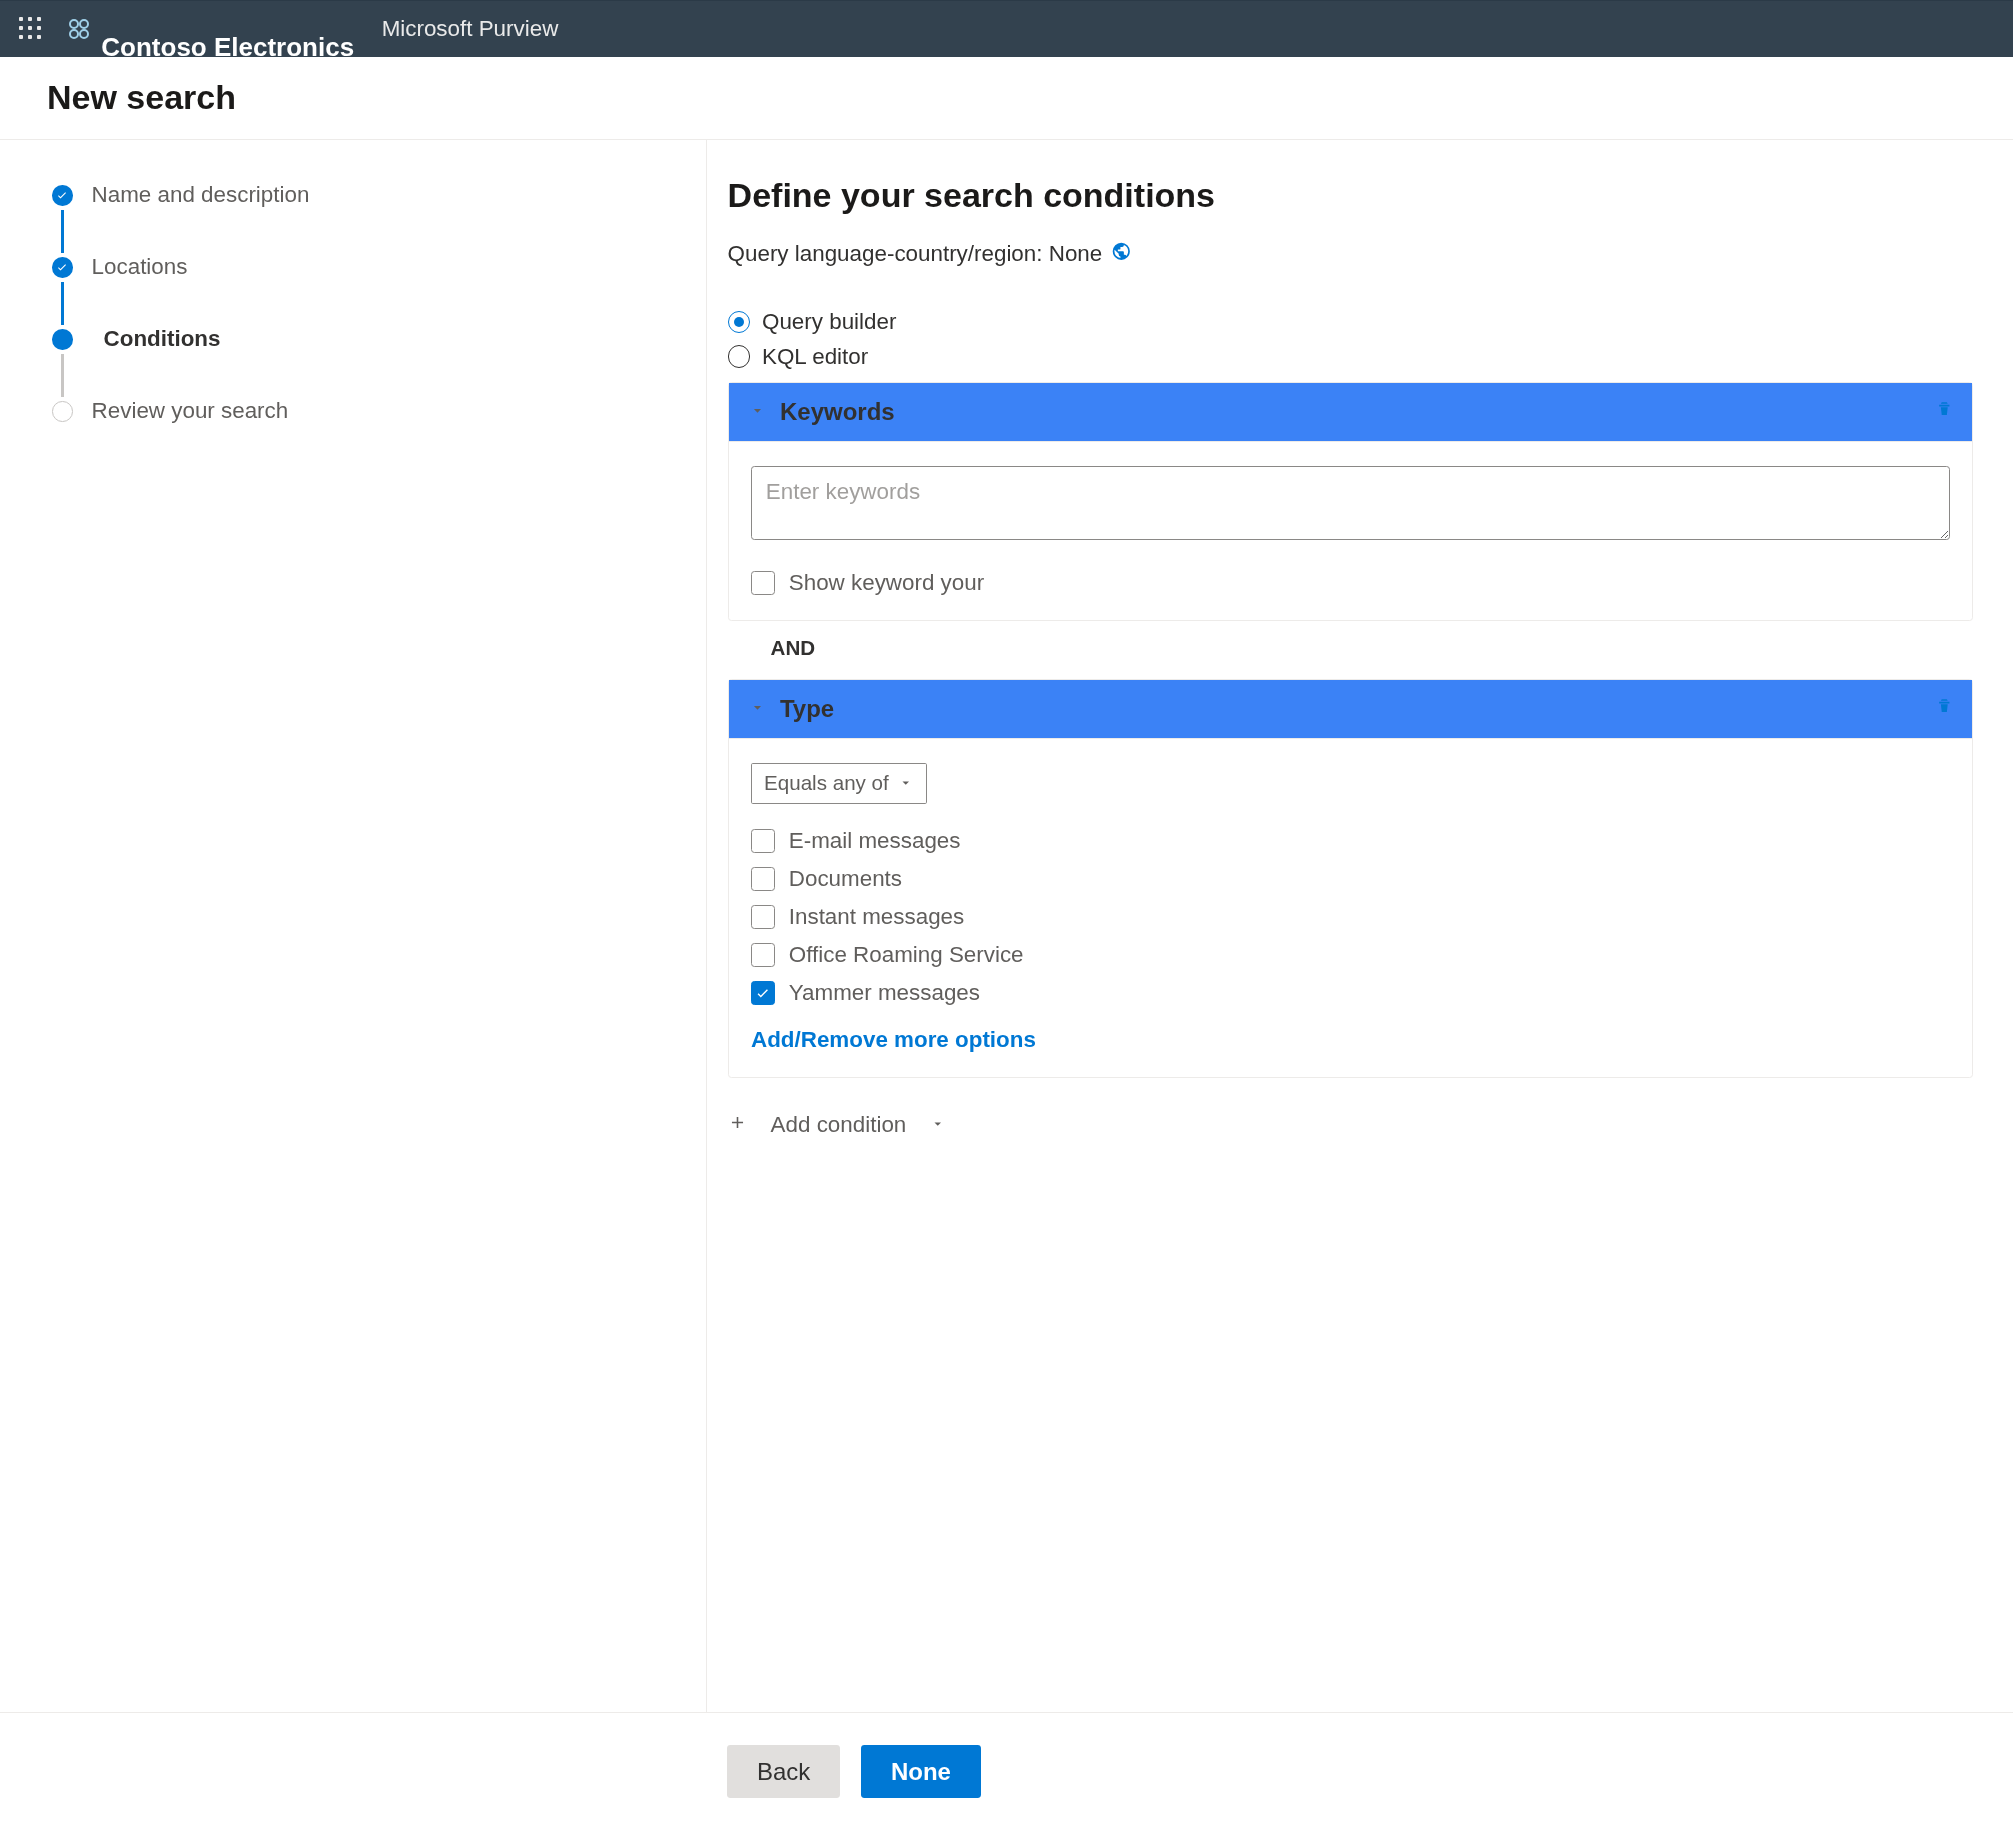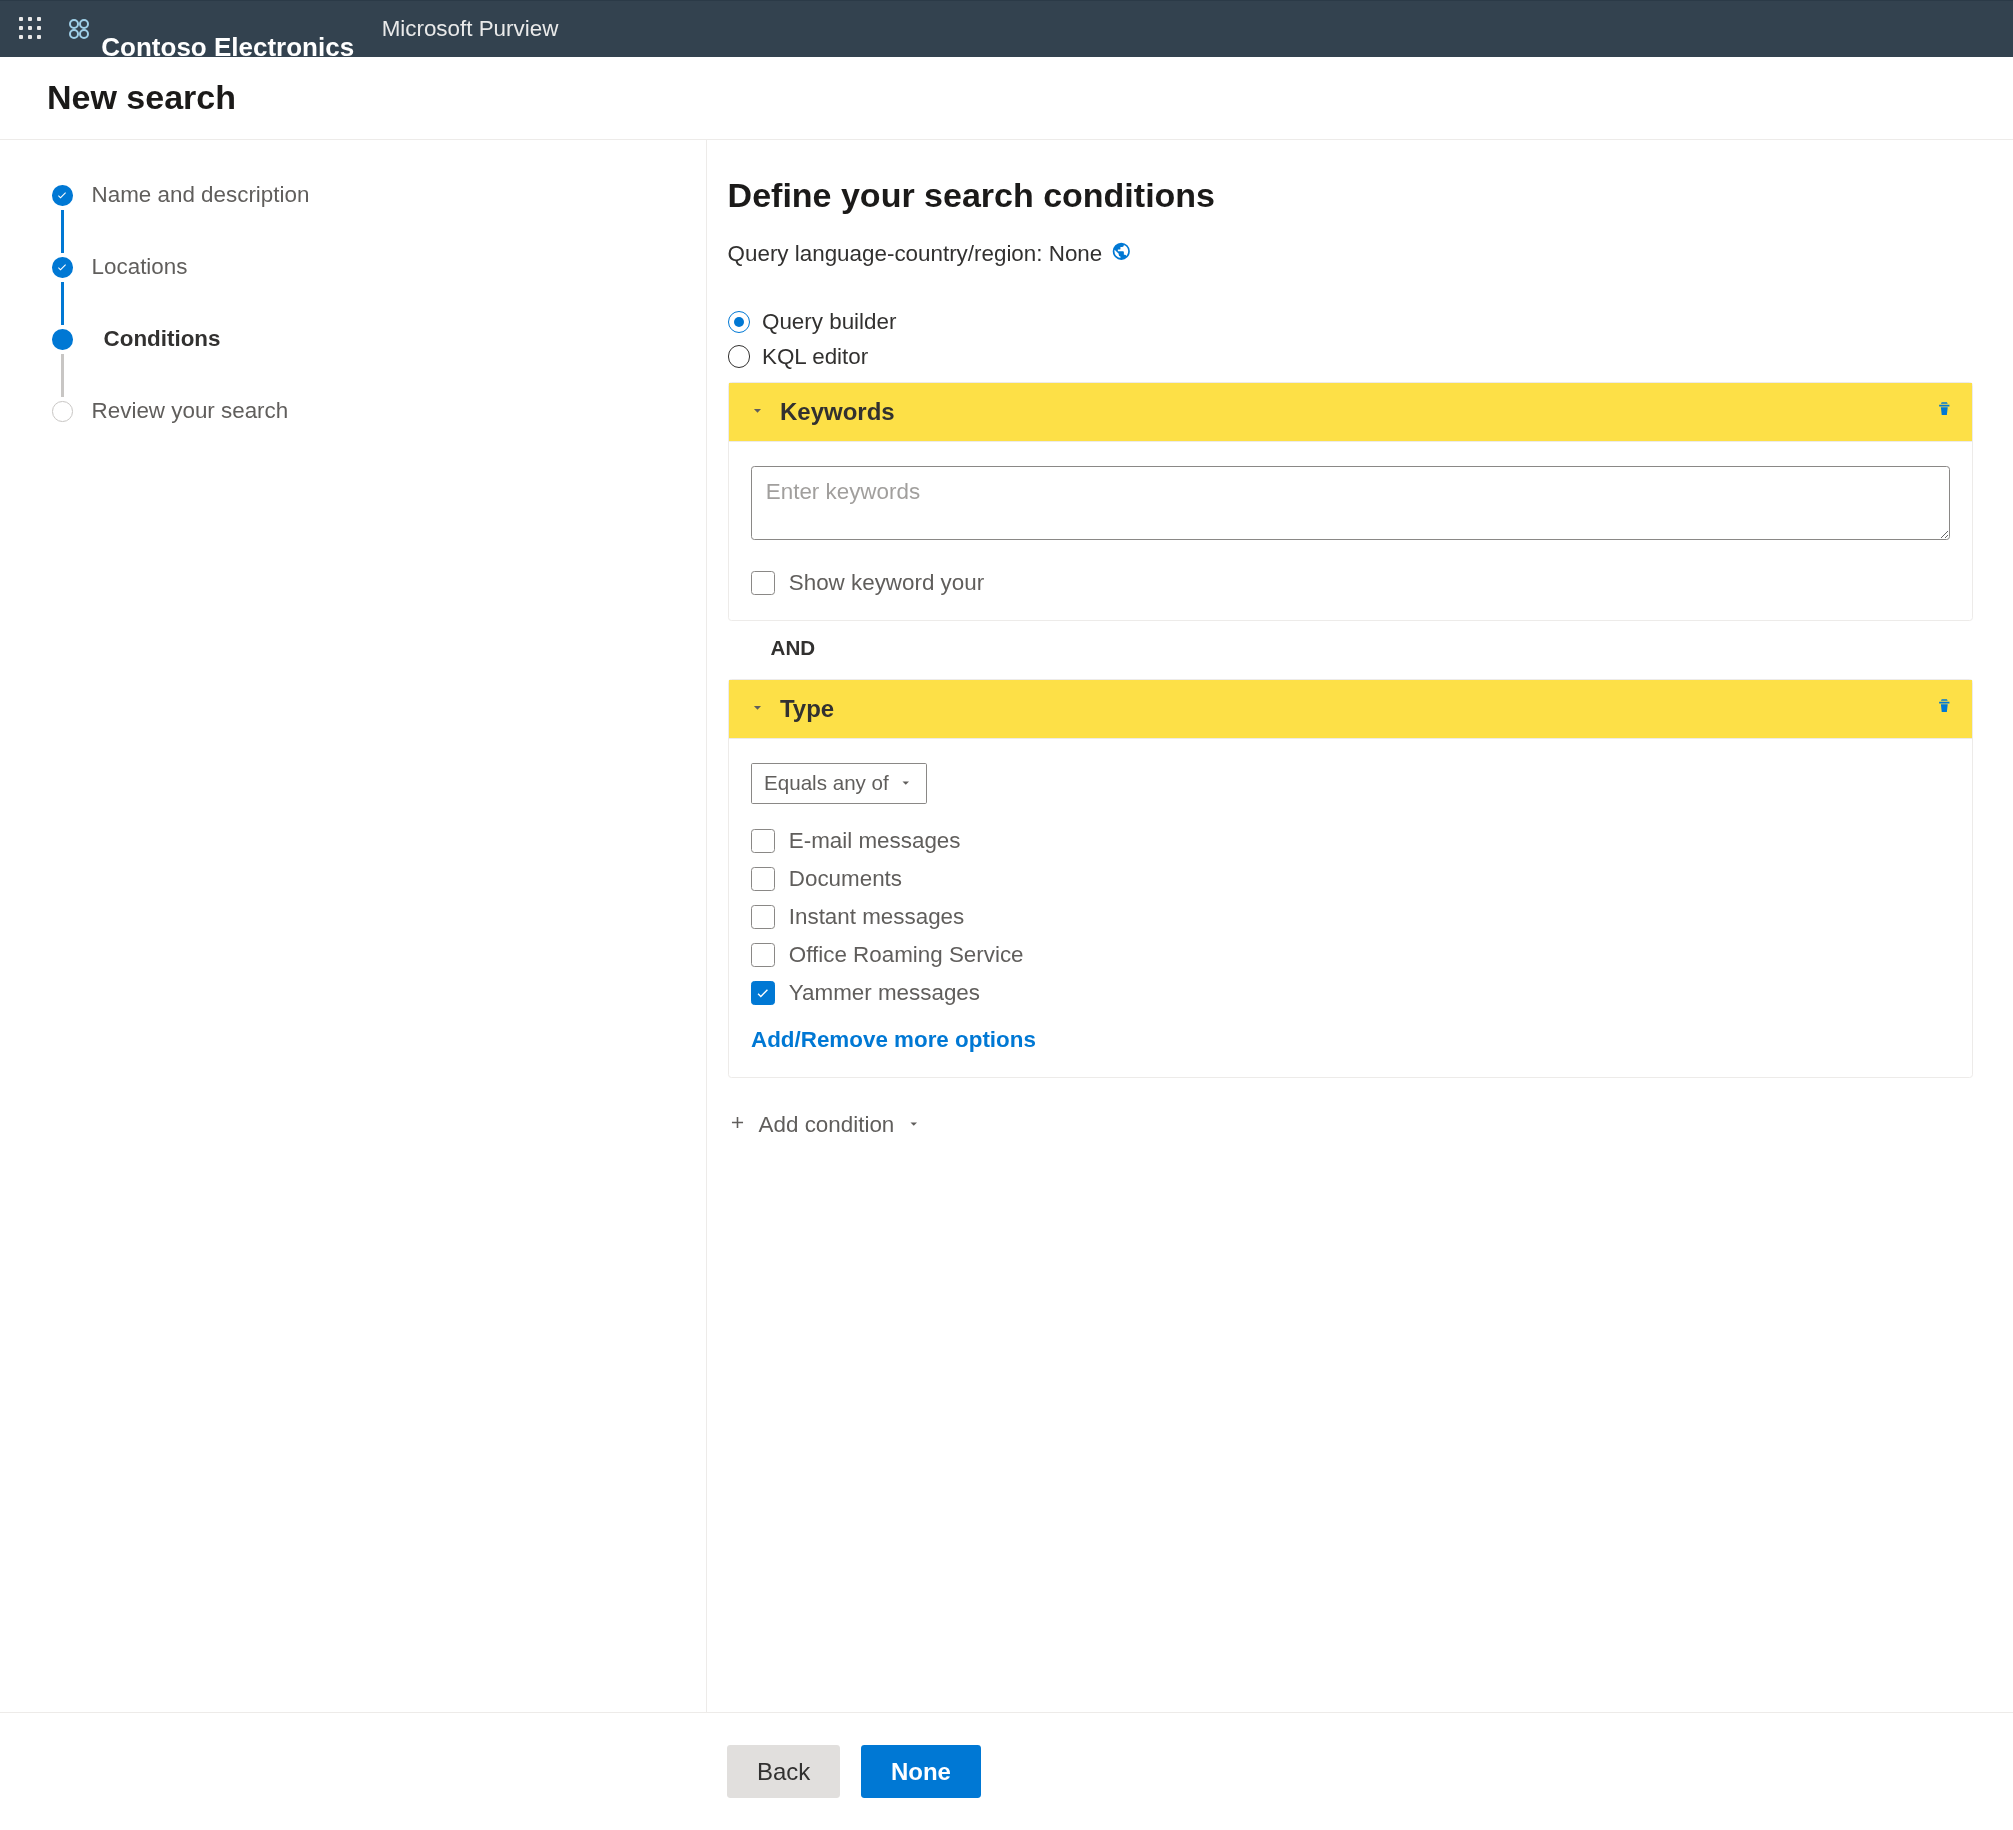--- a/index.html
+++ b/index.html
@@ -42,21 +42,21 @@
   .sub-link .translate-icon { color: #0078d4; font-size: 20.6px; cursor: pointer; }
 
   .radio-row { display: flex; align-items: center; gap: 12px; margin-bottom: 8.6px; cursor: pointer; }
   .radio { width: 22.4px; height: 22.4px; border-radius: 50%; border: 1.7px solid #323130; display: flex; align-items: center; justify-content: center; }
   .radio.selected { border-color: #0078d4; }
   .radio.selected::after { content: ""; width: 10.3px; height: 10.3px; background: #0078d4; border-radius: 50%; }
   .radio-label { font-size: 22.4px; color: #323130; }
 
   
   .card { border: 0.9px solid #edebe9; border-radius: 3.4px; margin-top: 3.4px; background: #fff; }
-  .card-head { background: #fde047; border-bottom: 0.9px solid #edebe9; height: 59px; display: flex; align-items: center; padding: 0 20.6px; position: relative; }
+  .card-head { background: #3b82f6; border-bottom: 0.9px solid #edebe9; height: 59px; display: flex; align-items: center; padding: 0 20.6px; position: relative; }
   .card-head .chev { margin-right: 13.8px; color: #605e5c; cursor: pointer; }
   .card-head .chev svg { width: 17px; height: 17px; transform: rotate(180deg); }
   .card-head .title { font-weight: 600; font-size: 24px; }
   .card-head .del { position: absolute; right: 17px; top: 50%; transform: translateY(-50%); color: #0078d4; cursor: pointer; }
   .card-head .del svg { width: 20.6px; height: 20.6px; }
   .card-body { padding: 24px 22.4px; }
 
   .kw-input { width: 100%; border: 0.9px solid #8a8886; border-radius: 3.4px; padding: 12px 13.8px; font-size: 22.4px; color: #323130; height: 74px; resize: both; font-family: inherit; }
   .kw-input::placeholder { color: #a19f9d; }
 
@@ -70,21 +70,21 @@
 
   .operator { font-weight: 700; font-size: 20.6px; text-align: left; padding: 15.5px 43px; }
 
   .select-like { border: 0.9px solid #8a8886; height: 41px; width: 176px; display: flex; align-items: center; justify-content: space-between; padding: 0 12px; font-size: 20.6px; color: #605e5c; border-radius: 1.7px; cursor: pointer; margin-bottom: 24px; }
   .select-like svg { width: 15.5px; height: 15.5px; }
 
   .type-list { display: flex; flex-direction: column; gap: 12px; }
 
   .link-action { color: #0078d4; font-weight: 600; font-size: 22.4px; cursor: pointer; margin-top: 20.6px; display: inline-block; }
 
-  .add-cond { display: flex; align-items: center; gap: 12px; margin-top: 34px; color: #605e5c; cursor: pointer; }
+  .add-cond { display: flex; align-items: center; gap: 24px; margin-top: 34px; color: #605e5c; cursor: pointer; }
   .add-cond svg { width: 19px; height: 19px; }
   .add-cond .chev-down svg { width: 15.5px; height: 15.5px; }
 
   
   .footer { border-top: 0.9px solid #edebe9; height: 118px; display: flex; align-items: center; padding-left: 727px; gap: 20.6px; }
   .btn { height: 53px; padding: 0 29px; border-radius: 3.4px; font-size: 24px; cursor: pointer; border: 0.9px solid transparent; font-family: inherit; }
   .btn-secondary { background: #e1dfdd; color: #323130; }
   .btn-primary { background: #0078d4; color: #fff; font-weight: 600; }
 </style>
 </head>

